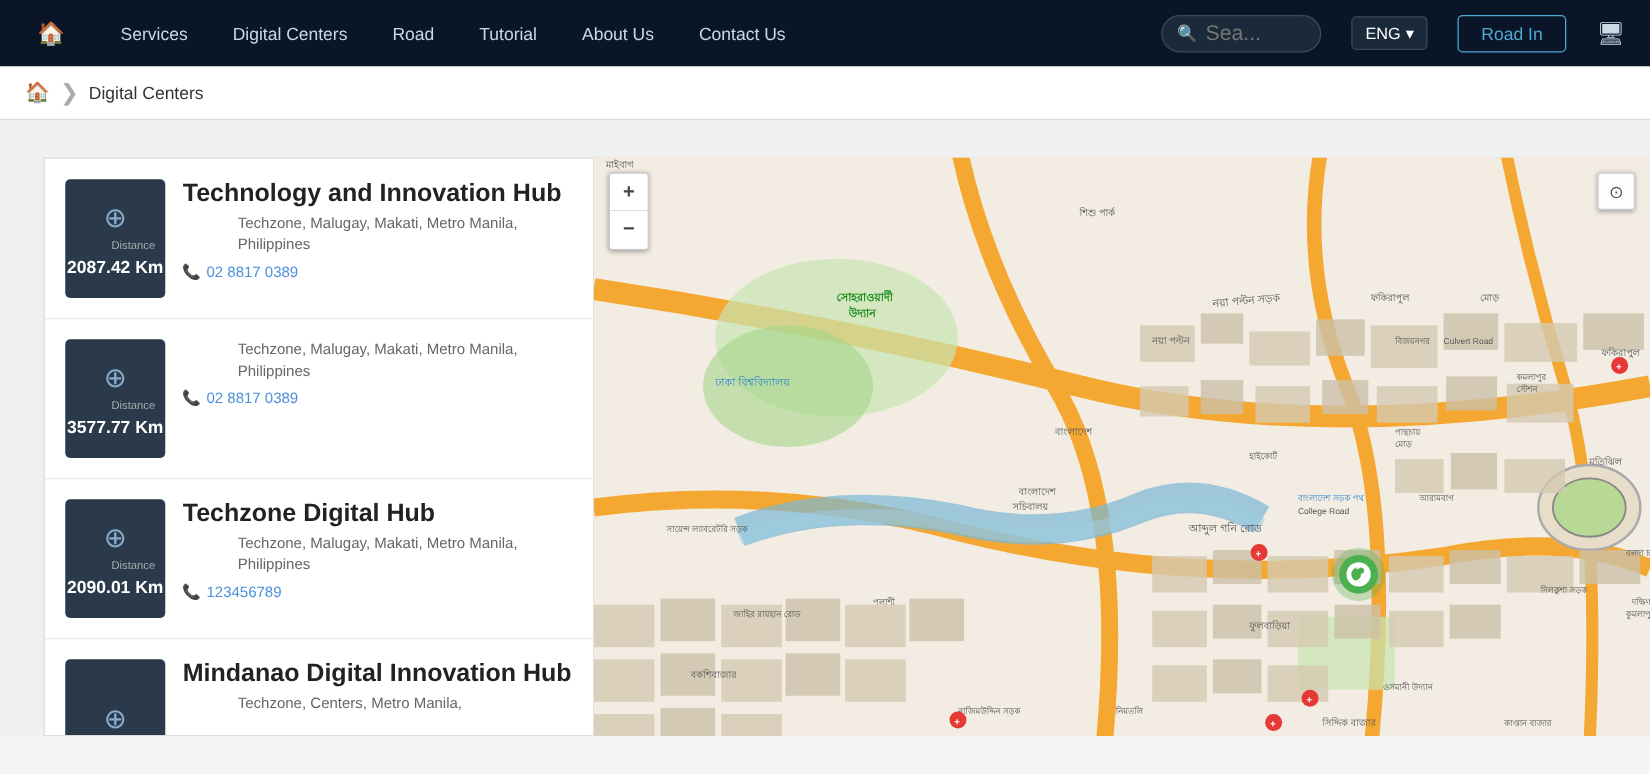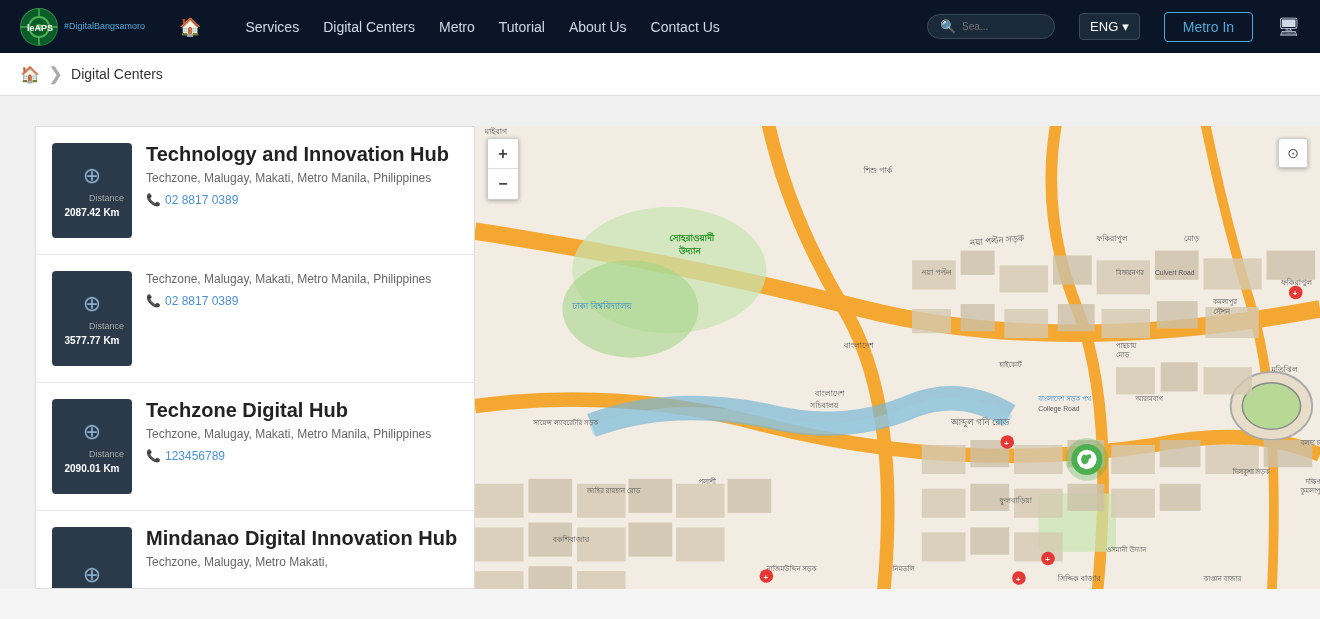--- a/index.html
+++ b/index.html
@@ -27,21 +27,21 @@
       border-radius: 50%;
       background: radial-gradient(circle at 40% 40%, #4caf50, #1a6e2e);
       display: flex; align-items: center; justify-content: center;
       font-size: 13px; font-weight: bold; color: #fff;
     }
     .nav-logo-text {
       display: flex; flex-direction: column; line-height: 1.1;
     }
     .nav-logo-text .tagline { color: #4fa8d5; font-size: 9px; }
     .nav-links {
-      display: flex; align-items: flex-start; gap: 4px; flex: 1;
+      display: flex; align-items: flex-start; gap: 16px; flex: 1;
     }
     .nav-link {
       color: #cdd9e5;
       text-decoration: none;
       font-size: 14px;
       padding: 6px 10px;
       border-radius: 4px;
       cursor: pointer;
       white-space: nowrap;
     }
@@ -52,21 +52,21 @@
       cursor: pointer;
     }
     .nav-search {
       display: flex; align-items: center;
       background: #1a2a3a; border: 1px solid #3a4a5a;
       border-radius: 20px; padding: 4px 12px; gap: 6px;
       min-width: 120px;
     }
     .nav-search input {
       background: transparent; border: none; outline: none;
-      color: #aaa; font-size: 10px; width: 80px;
+      color: #aaa; font-size: 17px; width: 80px;
     }
     .nav-search-icon { color: #aaa; font-size: 13px; }
     .nav-lang {
       display: flex; gap: 4px;
       background: #1a2a3a; border: 1px solid #3a4a5a;
       border-radius: 4px; padding: 5px 10px; cursor: pointer;
       color: #fff; font-size: 13px; white-space: nowrap;
     }
     .nav-signin {
       background: transparent; border: 1.5px solid #4fa8d5;
@@ -122,28 +122,28 @@
       align-items: center; justify-content: center;
       gap: 4px;
     }
     .location-icon-box .loc-icon {
       font-size: 22px; color: #8aaccc;
     }
     .location-icon-box .dist-label {
       color: #aaa; font-size: 9px; text-align: center; margin-left: 29px;
     }
     .location-icon-box .dist-value {
-      color: #fff; font-size: 10px; font-weight: bold; text-align: center;
+      color: #fff; font-size: 14px; font-weight: bold; text-align: center;
     }
     .location-info { flex: 1; }
     .location-info h3 {
       font-size: 20px; font-weight: bold; color: #222; margin-bottom: 4px;
     }
     .location-info .address {
-      font-size: 12px; color: #666; margin-bottom: 6px; line-height: 1.4;
+      font-size: 12px; color: #666; margin-bottom: 6px; line-height: 1.4; margin-left: 44px;
     }
     .location-info .phone {
       font-size: 12px; color: #4a90d9; display: flex; align-items: center; gap: 4px;
     }
 
     
     .map-area {
       flex: 1;
       position: relative;
       overflow: hidden;
@@ -168,60 +168,43 @@
       background: rgba(255,255,255,0.9); border: 1px solid #ccc;
       border-radius: 3px; display: flex; align-items: center;
       justify-content: center; font-size: 14px; color: #555;
       box-shadow: 0 1px 4px rgba(0,0,0,0.3);
     }
   </style>
 </head>
 <body>
 
 <nav class="navbar">
-  <div class="nav-logo">
-    <div class="nav-logo-circle">
-      <svg width="38" height="38" viewBox="0 0 38 38">
-        <circle cx="19" cy="19" r="18" fill="#0a5c2a"></circle>
-        <circle cx="19" cy="19" r="10" fill="none" stroke="#4caf50" stroke-width="2"></circle>
-        <circle cx="19" cy="19" r="3" fill="#4caf50"></circle>
-        <line x1="19" y1="9" x2="19" y2="1" stroke="#4caf50" stroke-width="1.5"></line>
-        <line x1="19" y1="37" x2="19" y2="29" stroke="#4caf50" stroke-width="1.5"></line>
-        <line x1="9" y1="19" x2="1" y2="19" stroke="#4caf50" stroke-width="1.5"></line>
-        <line x1="37" y1="19" x2="29" y2="19" stroke="#4caf50" stroke-width="1.5"></line>
-        <text x="7" y="23" font-size="9" fill="#fff" font-weight="bold">leAPS</text>
-      </svg>
-    </div>
-    <div class="nav-logo-text">
-      <span class="tagline">#DigitalBangsamoro</span>
-    </div>
-  </div>
 
   <div class="nav-home-icon">🏠</div>
 
   <div class="nav-links">
     <a class="nav-link">Services</a>
     <a class="nav-link">Digital Centers</a>
-    <a class="nav-link">Metro</a>
+    <a class="nav-link">Road</a>
     <a class="nav-link">Tutorial</a>
     <a class="nav-link">About Us</a>
     <a class="nav-link">Contact Us</a>
   </div>
 
   <div class="nav-search">
     <span class="nav-search-icon">🔍</span>
     <input type="text" placeholder="Sea..." style="">
   </div>
 
   <div class="nav-lang">
     <span>ENG</span>
     <span>▾</span>
   </div>
 
-  <button class="nav-signin">Metro In</button>
+  <button class="nav-signin">Road In</button>
 
   <div class="nav-monitor">🖥</div>
 </nav>
 
 <div class="breadcrumb">
   <span class="breadcrumb-home">🏠</span>
   <span class="breadcrumb-sep">❯</span>
   <span class="breadcrumb-current">Digital Centers</span>
 </div>
 
@@ -275,21 +258,21 @@
         </p>
       </div>
     </div>
 
     <div class="location-card">
       <div class="location-icon-box">
         <span class="loc-icon">⊕</span>
       </div>
       <div class="location-info">
         <h3>Mindanao Digital Innovation Hub</h3>
-        <p class="address">Techzone, Malugay, Metro Makati,</p>
+        <p class="address">Techzone, Centers, Metro Manila,</p>
       </div>
     </div>
 
   </div>
 
   <div class="map-area">
     
     <svg width="100%" height="100%" viewBox="0 0 870 500" preserveAspectRatio="xMidYMid slice">
 
       <rect width="870" height="500" fill="#f2ece3"></rect>

